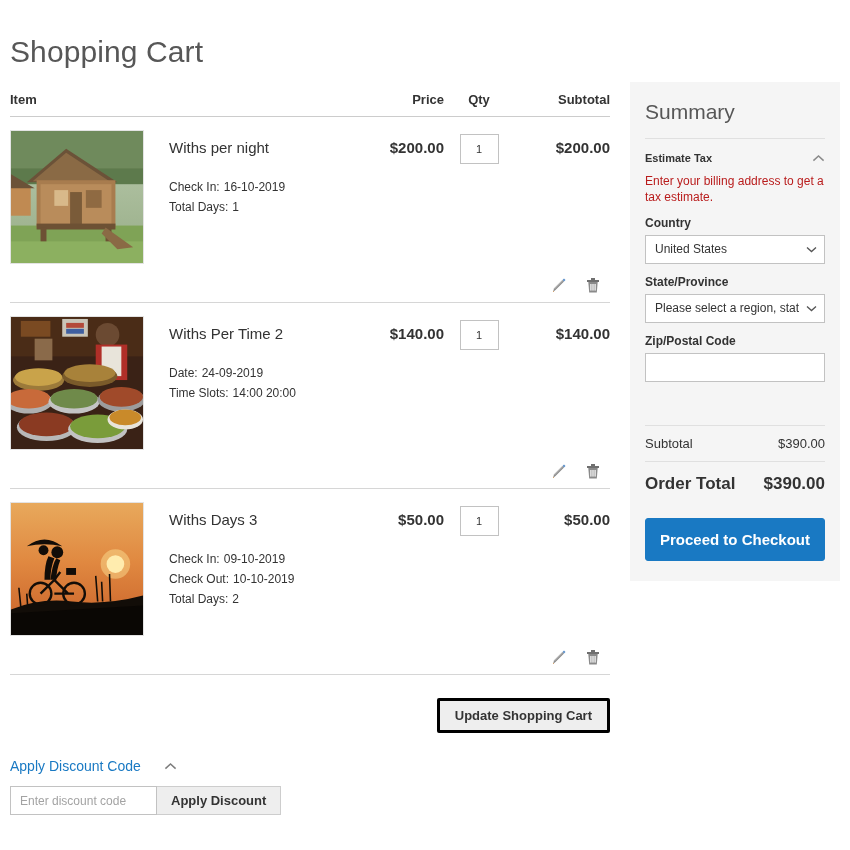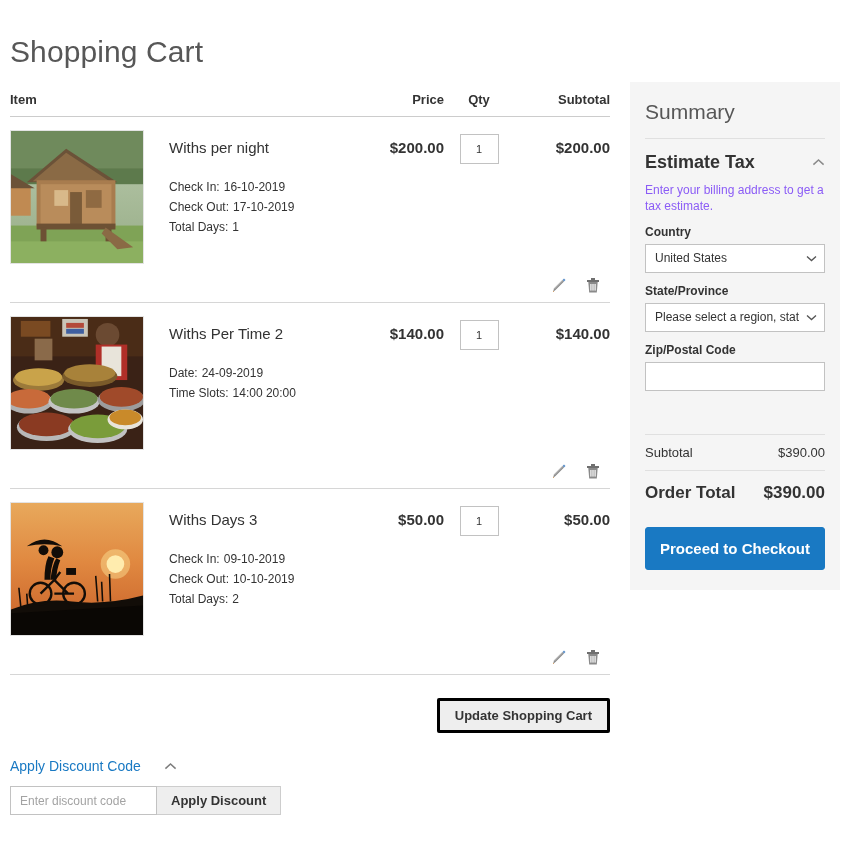--- a/index.html
+++ b/index.html
@@ -112,22 +112,22 @@
   }
   .summary-title {
     font-size: 21px; font-weight: 300; color: #575757;
     line-height: 26px; padding-bottom: 13px;
     border-bottom: 1px solid #e0e0e0; margin-bottom: 13px;
   }
   .sum-section-head {
     display: flex; justify-content: space-between; align-items: center;
     cursor: pointer;
   }
-  .sum-section-head .lbl { font-size: 18px; font-weight: bold; color: #333333; }
-  .sum-note { font-size: 12px; line-height: 16px; color: #8b5cf6; margin-top: 9px; }
+  .sum-section-head .lbl { font-size: 11px; font-weight: bold; color: #333333; }
+  .sum-note { font-size: 12px; line-height: 16px; color: #b91c1c; margin-top: 9px; }
   .fld { margin-top: 11px; }
   .fld-label { font-size: 12px; font-weight: bold; color: #333333; display: block; margin-bottom: 5px; }
   .sel-wrap { position: relative; }
   .sel {
     width: 100%; height: 29px; border: 1px solid #c2c2c2;
     background: #ffffff; font-size: 12px; color: #333333;
     padding: 0 24px 16px 9px; appearance: none; -webkit-appearance: none;
     font-family: "Liberation Sans", sans-serif; cursor: pointer;
     white-space: nowrap; overflow: hidden; text-overflow: clip;
     line-height: 27px;
@@ -202,23 +202,20 @@
             <polygon points="96,98 124,118 108,120 92,104" fill="#8a6a45"></polygon>
             <rect x="0" y="56" width="20" height="30" fill="#c08a52"></rect>
             <polygon points="0,44 24,58 0,58" fill="#6b5238"></polygon>
           </svg>
         </div>
         <div class="item-info">
           <div class="item-name">Withs per night</div>
           <div class="opts">
             <div class="opt">
               <span class="k">Check In:</span><span class="v">16-10-2019</span>
-            </div>
-            <div class="opt">
-              <span class="k">Check Out:</span><span class="v">17-10-2019</span>
             </div>
             <div class="opt">
               <span class="k">Total Days:</span><span class="v">1</span>
             </div>
           </div>
         </div>
         <div class="cell-price">$200.00</div>
         <div class="cell-qty">
           <input class="qty-input" type="text" value="1" style="">
         </div>

